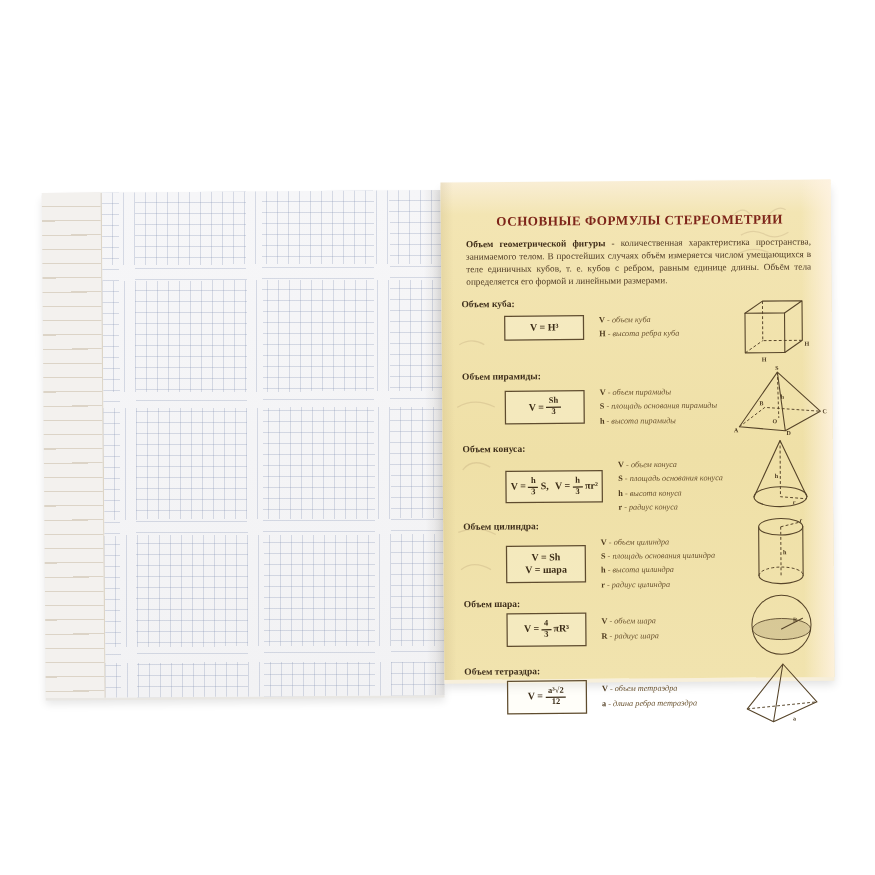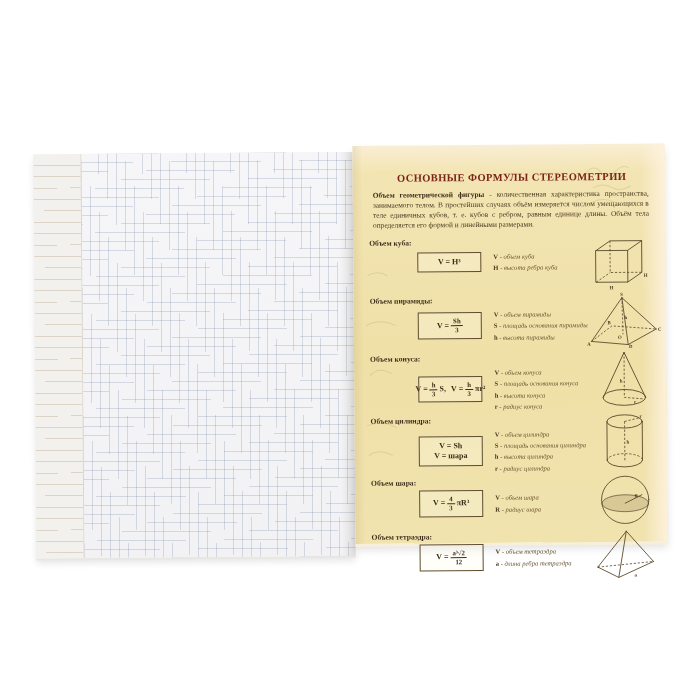--- a/index.html
+++ b/index.html
@@ -51,21 +51,21 @@
     font-size:7.4px;line-height:1.36;color:#4e3a24;text-align:justify;
     margin:0 6px 6px 4px;
   }
   .intro b{color:#3f2c18;}
   
   .section{display:flex;margin-bottom:2px;}
   .sec-main{width:208px;flex:none;}
   .sec-header{font-weight:bold;font-size:7.6px;color:#3f2f1c;margin:2px 0 3px 0;}
   .sec-body{display:flex;align-items:center;}
   .formula-box{
-    margin-left:48px;border:1px solid #5f4c2e;background:rgba(255,251,235,0.30);
+    margin-left:34px;border:1px solid #5f4c2e;background:rgba(255,251,235,0.30);
     padding:4px 9px;color:#3c2d18;font-weight:bold;font-size:8px;
     display:flex;flex-direction:column;align-items:center;justify-content:center;line-height:1.25;
     min-width:44px;
   }
   .fline{display:flex;align-items:center;gap:2px;white-space:nowrap;}
   .frac{display:inline-flex;flex-direction:column;align-items:center;font-size:6.8px;line-height:1.15;vertical-align:middle;}
   .frac .num{border-bottom:1px solid #3c2d18;padding:0 2px;}
   .frac .den{padding:0 2px;}
   .gap2{margin-left:3px;}
   .notes{margin-left:12px;flex:1;padding-top:1px;}

